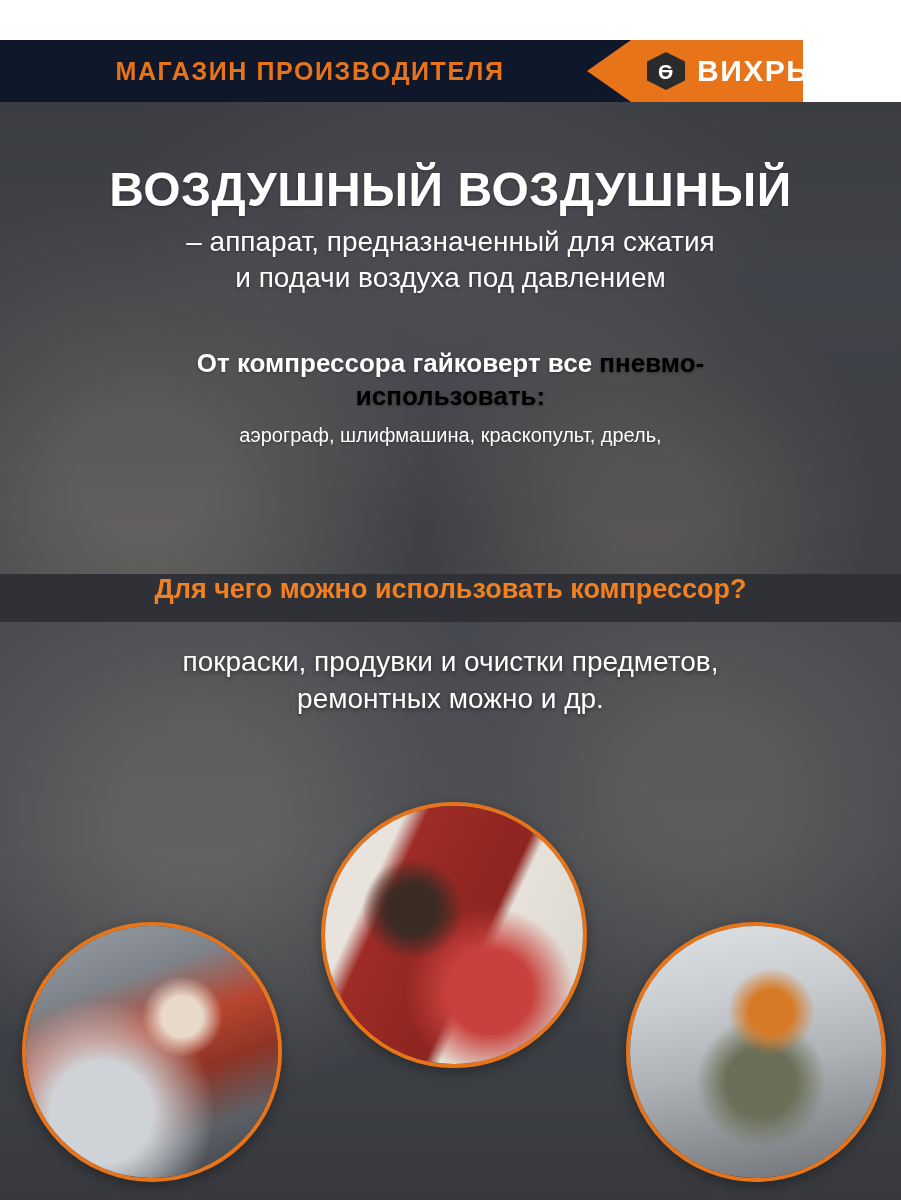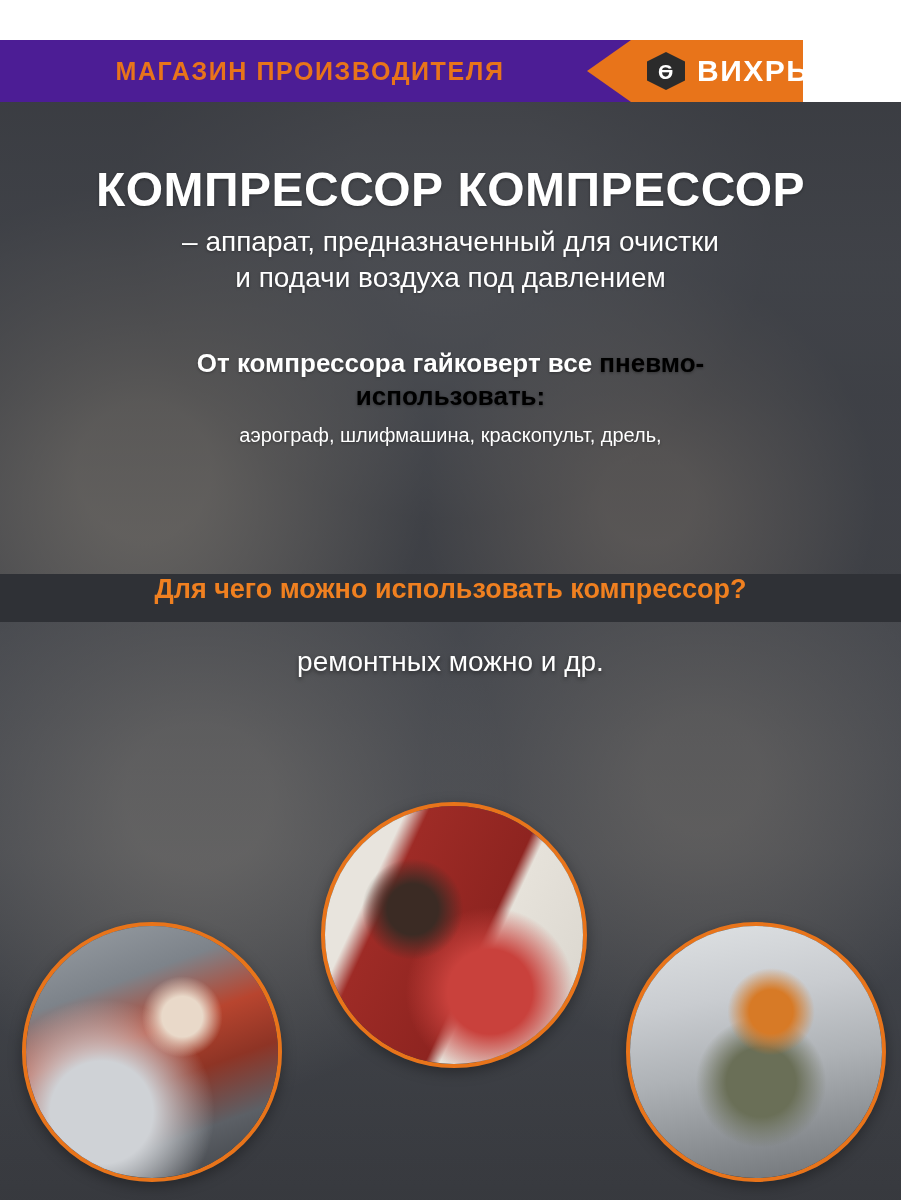--- a/index.html
+++ b/index.html
@@ -18,21 +18,21 @@
     background: #ffffff;
   }
 
   
   .header-bar {
     position: absolute;
     left: 0;
     top: 40px;
     width: 803px;
     height: 62px;
-    background: #4c1d95;
+    background: #0f172a;
     overflow: hidden;
   }
   .header-left-label {
     position: absolute;
     left: 0;
     top: 0;
     width: 620px;
     height: 62px;
     display: flex;
     align-items: center;
@@ -277,43 +277,44 @@
         </div>
         <div class="brand-name">ВИХРЬ</div>
       </div>
     </div>
   </div>
 
   <div class="hero">
     <div class="hero-photo"></div>
     <div class="hero-veil"></div>
     <div class="hero-content">
-      <h1 class="hero-title">КОМПРЕССОР КОМПРЕССОР</h1>
+      <h1 class="hero-title">ВОЗДУШНЫЙ ВОЗДУШНЫЙ</h1>
       <div class="hero-sub">
-        <div>– аппарат, предназначенный для очистки</div>
+        <div>– аппарат, предназначенный для сжатия</div>
         <div>и подачи воздуха под давлением</div>
       </div>
       <div class="hero-block2">
         <span>От компрессора гайковерт все </span><span class="accent">пневмо-</span><br>
         <span class="accent">использовать:</span>
       </div>
       <div class="hero-block3">
         <div>аэрограф, шлифмашина, краскопульт, дрель,</div>
       </div>
     </div>
   </div>
 
   <div class="question-band">
     <div class="q-text">Для чего можно использовать компрессор?</div>
   </div>
 
   <div class="bottom">
     <div class="bottom-photo"></div>
     <div class="bottom-veil"></div>
     <div class="bottom-text">
+      <div>покраски, продувки и очистки предметов,</div>
       <div>ремонтных можно и др.</div>
     </div>
 
     <div class="circle circle-left">
       <div class="img"></div>
     </div>
     <div class="circle circle-mid">
       <div class="img"></div>
     </div>
     <div class="circle circle-right">

